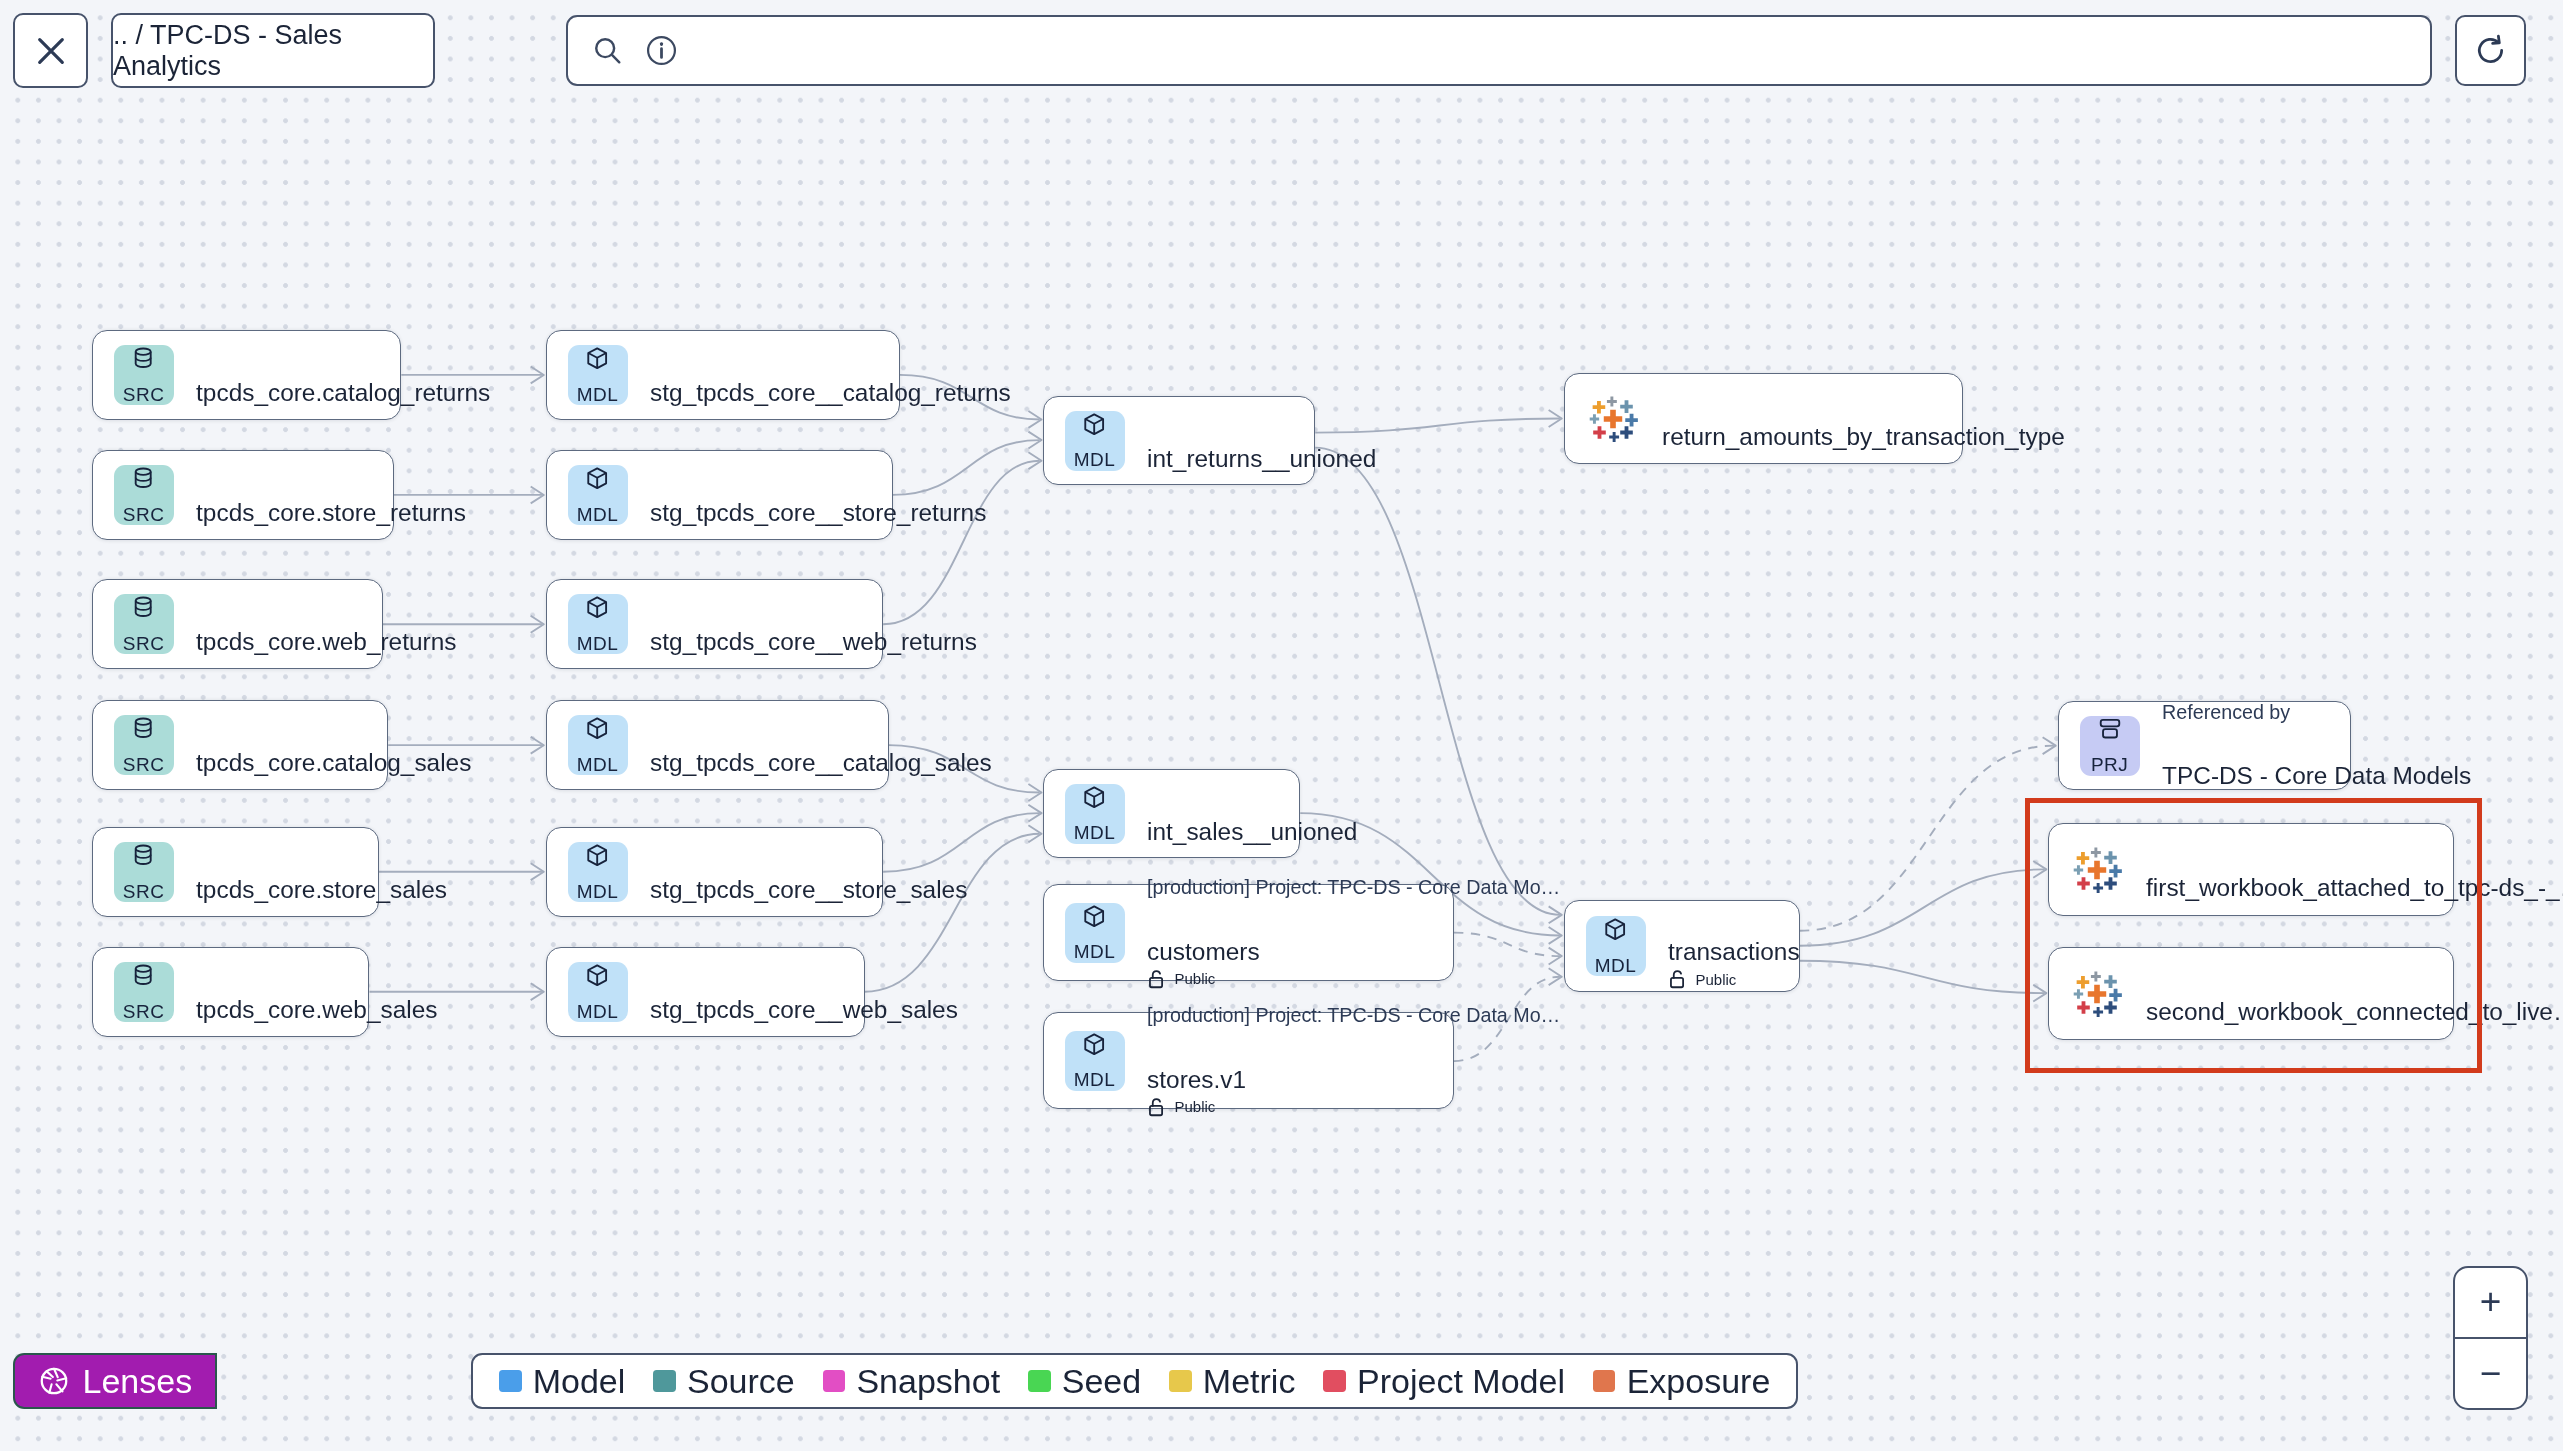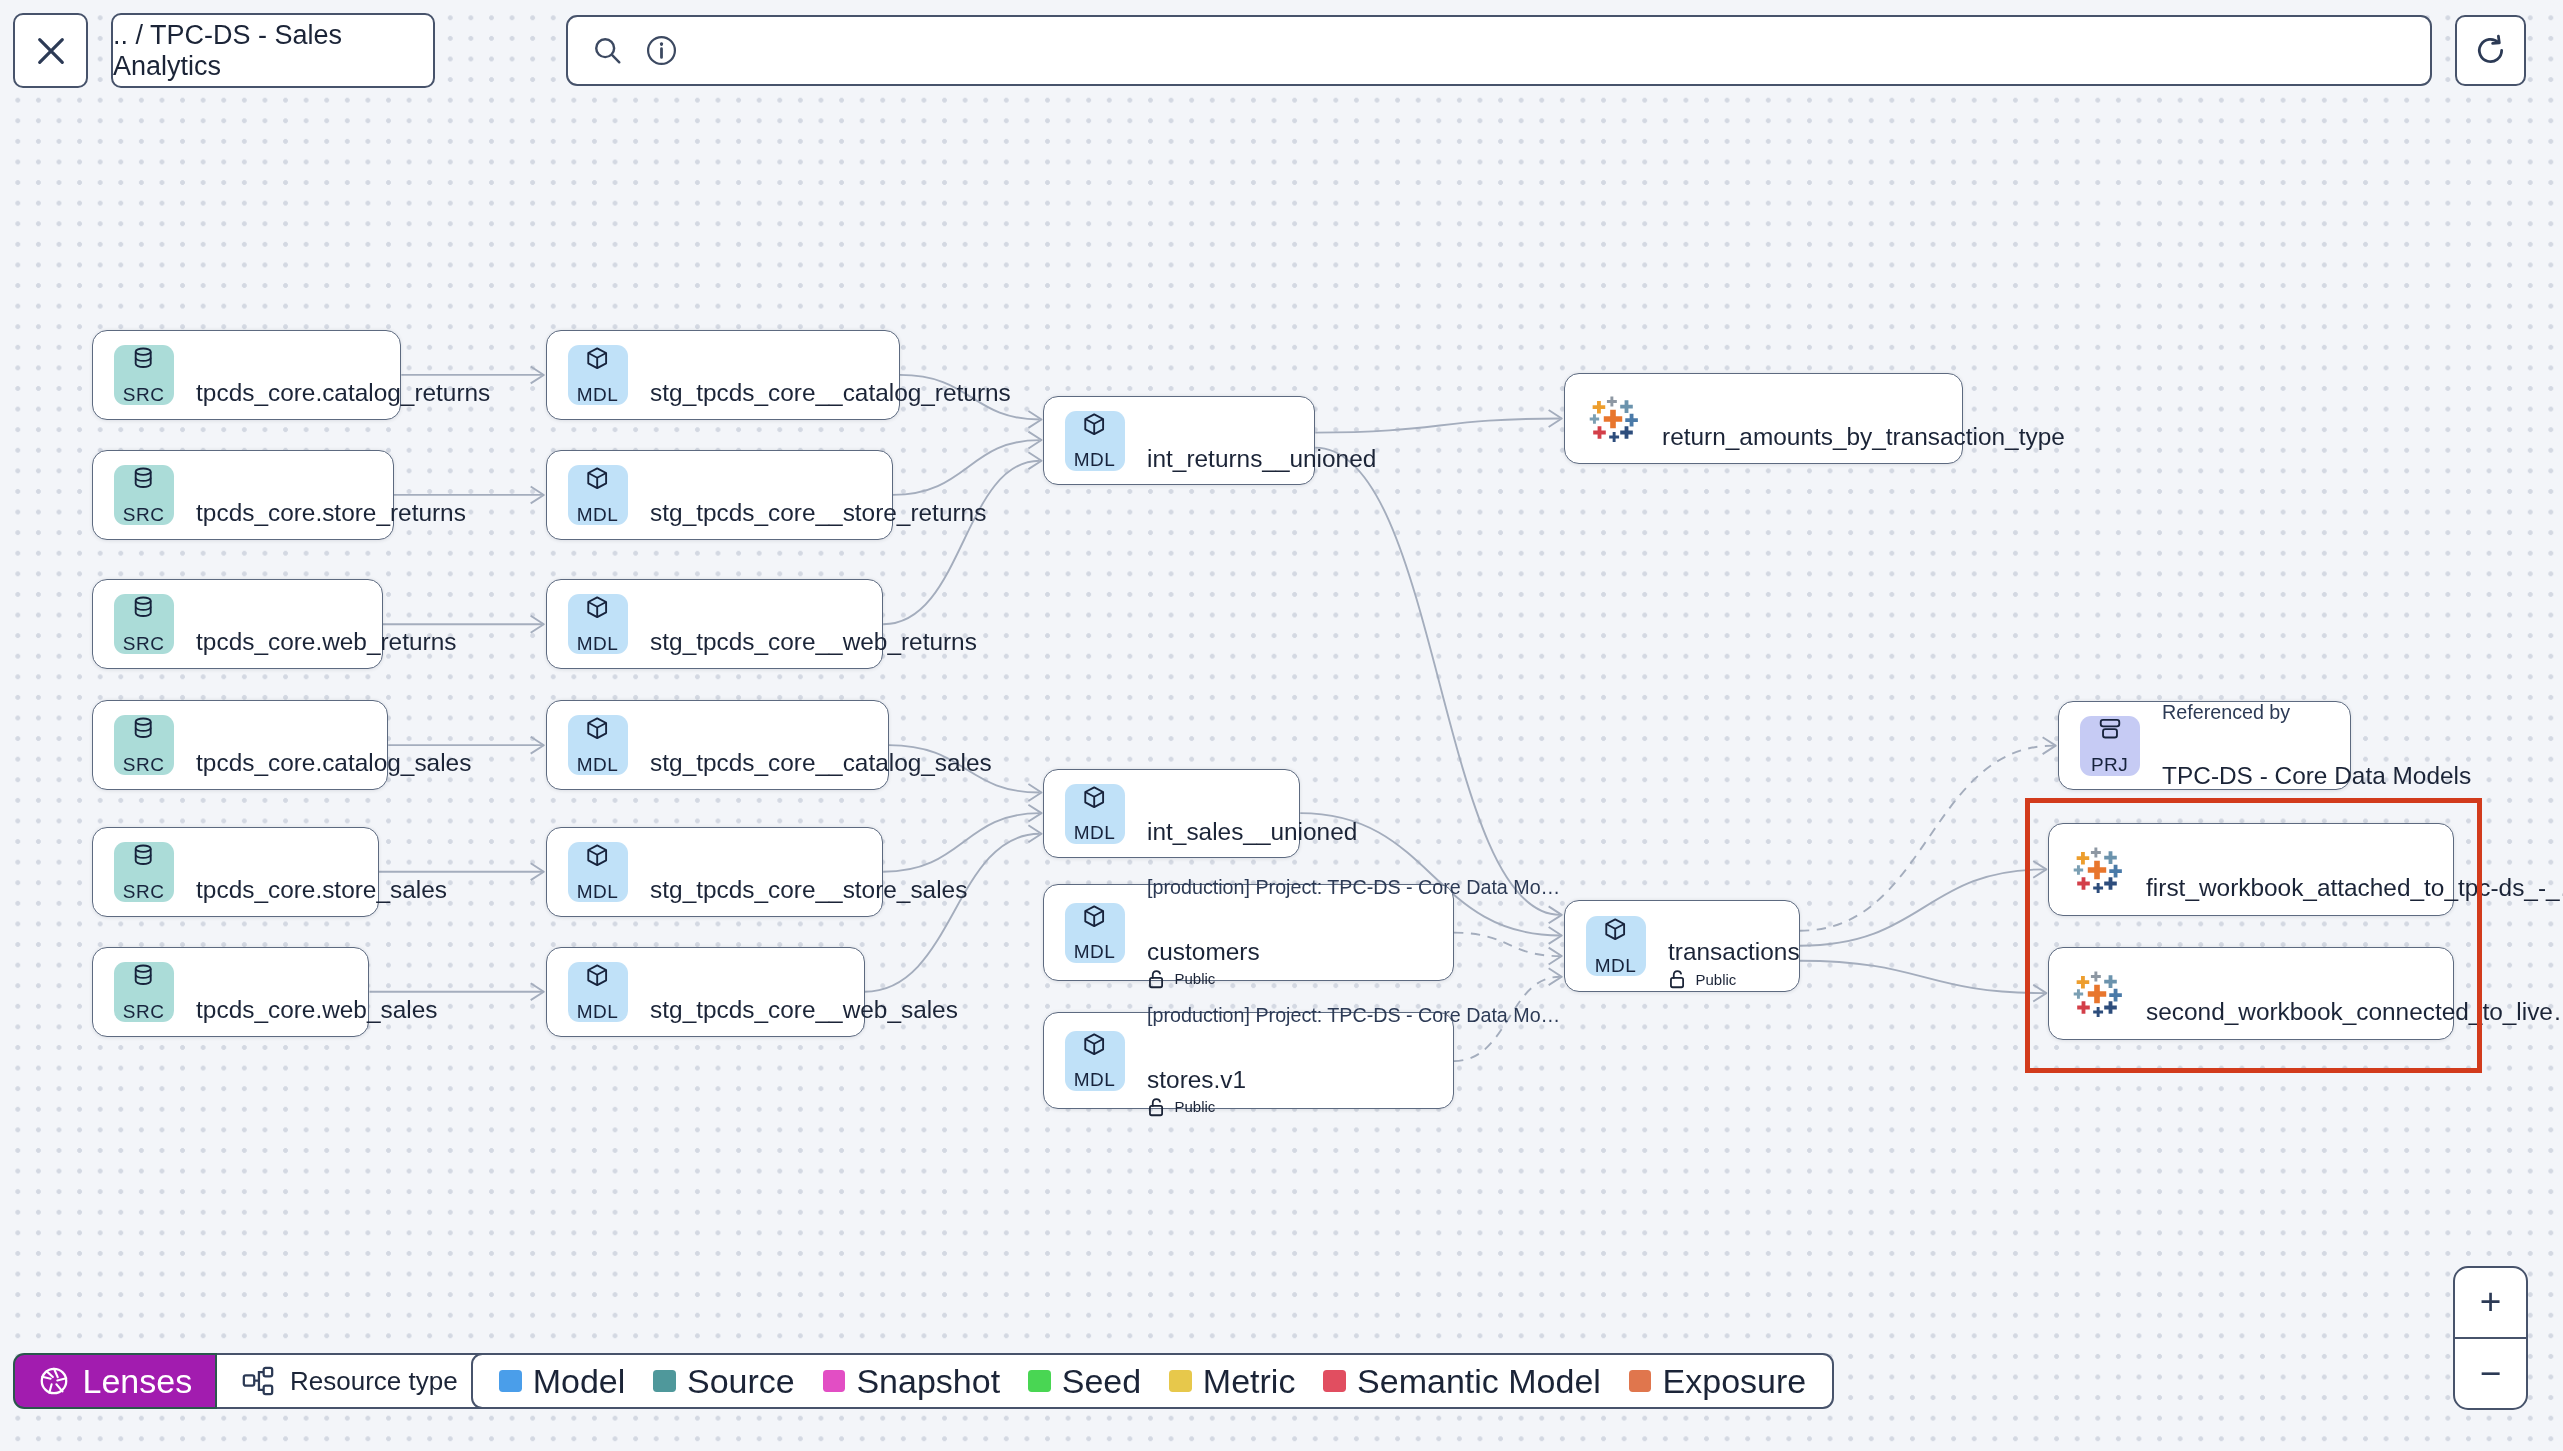--- a/index.html
+++ b/index.html
@@ -457,32 +457,20 @@
 </div>
 
 <div id="lenses-group">
   <div id="lenses-btn">
     <svg class="iconsvg" width="32" height="32" viewBox="0 0 34 34">
       <circle cx="17" cy="17" r="13" stroke="#fff" stroke-width="2.4" fill="none"></circle>
       <path d="M17 4 L21 13 M30 14 L20.5 16.5 M26 28 L19.5 20.5 M12 29.5 L14.5 20.5 M4.5 12.5 L13.5 14.5 M9 6.5 L15.8 12.8" stroke="#fff" stroke-width="2.2" fill="none" stroke-linecap="round"></path>
     </svg>
     <span>Lenses</span>
   </div>
-  <div id="resource-type-btn">
-    <svg class="iconsvg" width="34" height="34" viewBox="0 0 36 36">
-      <rect x="3" y="12" width="11" height="11" rx="2" stroke="#2c3a55" stroke-width="2.4" fill="none"></rect>
-      <rect x="24" y="4" width="9" height="9" rx="2" stroke="#2c3a55" stroke-width="2.4" fill="none"></rect>
-      <rect x="24" y="23" width="9" height="9" rx="2" stroke="#2c3a55" stroke-width="2.4" fill="none"></rect>
-      <path d="M14 17.5 L19 17.5 M19 17.5 L19 8.5 L24 8.5 M19 17.5 L19 27.5 L24 27.5" stroke="#2c3a55" stroke-width="2.4" fill="none"></path>
-    </svg>
-    <span>Resource type</span>
-    <svg class="iconsvg" width="24.4" height="24.4" viewBox="0 0 26 26">
-      <path d="M5 9 L13 17 L21 9" stroke="#2c3a55" stroke-width="2.8" fill="none" stroke-linecap="round" stroke-linejoin="round"></path>
-    </svg>
-  </div>
 </div>
 
 <div id="legend">
     <div class="legend-item">
       <span class="legend-swatch" style="background:#4a9eea"></span>
       <span>Model</span>
     </div>
     <div class="legend-item">
       <span class="legend-swatch" style="background:#4f989b"></span>
       <span>Source</span>
@@ -494,21 +482,21 @@
     <div class="legend-item">
       <span class="legend-swatch" style="background:#49d653"></span>
       <span>Seed</span>
     </div>
     <div class="legend-item">
       <span class="legend-swatch" style="background:#e7c84b"></span>
       <span>Metric</span>
     </div>
     <div class="legend-item">
       <span class="legend-swatch" style="background:#e14e60"></span>
-      <span>Semantic Model</span>
+      <span>Project Model</span>
     </div>
     <div class="legend-item">
       <span class="legend-swatch" style="background:#e0764d"></span>
       <span>Exposure</span>
     </div>
   </div>
 
 <div id="zoom-panel">
   <div class="zbtn">+</div>
   <div class="zdivider"></div>

